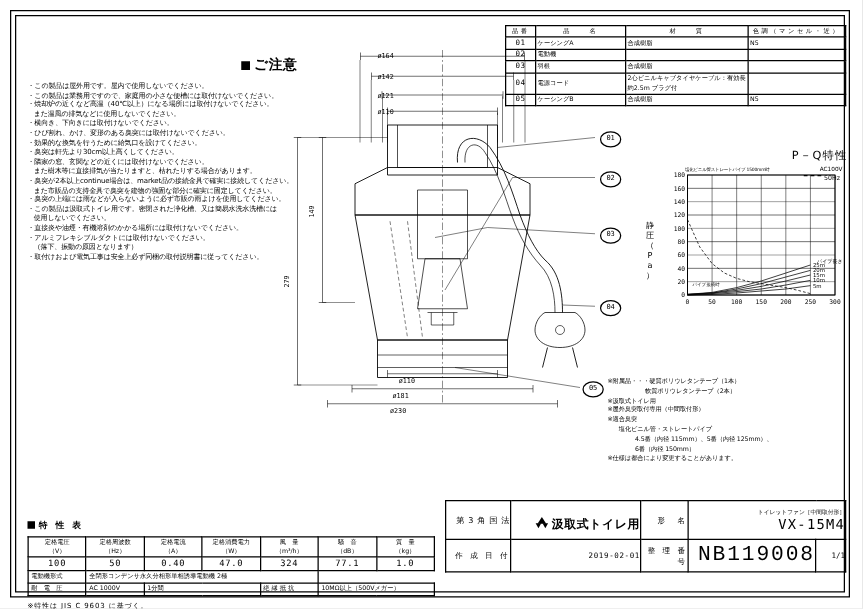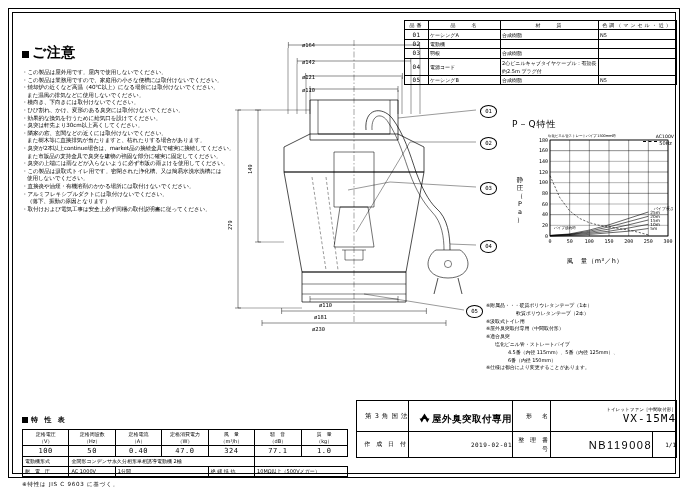--- a/index.html
+++ b/index.html
@@ -3,21 +3,21 @@
 <meta charset="utf-8">
 <style>
   html,body{margin:0;padding:0;background:#d8d8d8;}
   body{font-family:"DejaVu Sans","Liberation Sans",sans-serif;}
   .page{position:relative;width:690px;height:487px;background:#ffffff;overflow:hidden;}
   .frame-outer{position:absolute;left:8px;top:8px;width:672px;height:470px;border:1.6px solid #000;box-sizing:border-box;}
   .frame-inner{position:absolute;left:12px;top:12px;width:664px;height:462px;border:0.8px solid #000;box-sizing:border-box;}
 
   
   .notes{position:absolute;left:22px;top:44px;width:216px;}
-  .notes-title{font-size:14px;font-weight:bold;color:#000;letter-spacing:0.5px;margin-bottom:7px;}
+  .notes-title{font-size:11px;font-weight:bold;color:#000;letter-spacing:0.5px;margin-bottom:7px;text-align:right;}
   .notes-title .sq{display:inline-block;width:7px;height:7px;background:#000;margin-right:3px;vertical-align:-1px;}
   .note-line{font-size:5.6px;line-height:7.6px;color:#000;white-space:nowrap;letter-spacing:-0.1px;}
   .note-line.cont{padding-left:5px;}
 
   
   .spec-wrap{position:absolute;left:22px;top:383px;width:330px;margin-top:32px;}
   .spec-title{font-size:7px;font-weight:bold;margin-bottom:4px;letter-spacing:2px;}
   .spec-title .sq{display:inline-block;width:6px;height:6px;background:#000;margin-right:3px;vertical-align:-1px;}
   table.spec{border-collapse:collapse;width:326px;table-layout:fixed;}
   table.spec td{border:0.7px solid #000;font-size:5.2px;text-align:center;line-height:6.4px;padding:0;height:9px;color:#000;}
@@ -29,21 +29,21 @@
 
   
   .parts-wrap{position:absolute;left:404px;top:20px;width:272px;}
   table.parts{border-collapse:collapse;width:272px;table-layout:fixed;}
   table.parts td{border:0.7px solid #000;font-size:5px;line-height:8px;height:8.4px;padding:0 1px;color:#000;}
   table.parts td.hd{text-align:center;letter-spacing:2px;font-size:5px;}
   table.parts td.num{text-align:center;font-family:"DejaVu Sans Mono","Liberation Mono",monospace;font-size:6px;letter-spacing:0.5px;}
 
   
   .pq{position:absolute;left:512px;top:118px;width:166px;height:148px;}
-  .pq-title{position:absolute;left:0;top:0;width:166px;text-align:left;font-size:9px;letter-spacing:1px;}
+  .pq-title{position:absolute;left:0;top:0;width:166px;text-align:right;font-size:9px;letter-spacing:1px;}
   .pq-chartnote{position:absolute;left:36px;top:16px;font-size:3.6px;letter-spacing:-0.2px;white-space:nowrap;}
   .pq-volt{position:absolute;right:4px;top:16px;font-size:4.6px;}
   .pq-ylab{position:absolute;left:2px;top:58px;font-size:6.5px;line-height:8px;text-align:center;width:12px;}
   .pq-xlab{position:absolute;left:0;bottom:0;width:166px;text-align:center;font-size:6.5px;letter-spacing:0.5px;}
   .pq-legend{position:absolute;right:6px;top:22px;font-size:5px;white-space:nowrap;}
   .pq-legend .dash{display:inline-block;width:14px;border-top:1px dashed #000;vertical-align:3px;margin-right:2px;}
   .pq-pipecap{position:absolute;font-size:4px;white-space:nowrap;}
 
   
   .rnotes{position:absolute;left:486px;top:302px;width:195px;}
@@ -55,21 +55,21 @@
   
   .tb{position:absolute;left:356px;top:400px;width:320px;height:62px;}
   table.tbt{border-collapse:collapse;width:320px;table-layout:fixed;}
   table.tbt td{border:0.8px solid #000;text-align:right;color:#000;padding:0;margin-left:24px;}
   .tb-proj{font-size:6.5px;letter-spacing:0.5px;}
   .tb-brand{font-size:9.5px;font-weight:bold;letter-spacing:0.5px;white-space:nowrap;}
   .tb-lbl{font-size:6px;letter-spacing:2px;}
   .tb-modelcap{font-size:4.6px;letter-spacing:0px;}
   .tb-model{font-size:11px;font-family:"DejaVu Sans Mono","Liberation Mono",monospace;letter-spacing:1px;}
   .tb-date{font-size:6px;font-family:"DejaVu Sans Mono","Liberation Mono",monospace;letter-spacing:0.5px;}
-  .tb-serial{font-size:11px;font-family:Liberation Sans, sans-serif;letter-spacing:1.5px;color:#555;}
+  .tb-serial{font-size:17px;font-family:Liberation Mono, monospace;letter-spacing:1.5px;color:#555;}
   .tb-page{font-size:6px;font-family:"DejaVu Sans Mono","Liberation Mono",monospace;}
   .mits{display:inline-block;width:11px;height:10px;position:relative;vertical-align:-1px;margin-right:2px;}
 
   
   .draw{position:absolute;left:214px;top:22px;width:280px;height:330px;}
   .dim-txt{position:absolute;font-size:5.4px;font-family:"DejaVu Sans Mono","Liberation Mono",monospace;color:#000;white-space:nowrap;}
   .dim-v{position:absolute;font-size:5.4px;font-family:"DejaVu Sans Mono","Liberation Mono",monospace;color:#000;white-space:nowrap;transform:rotate(-90deg);transform-origin:left top;}
   .bub{position:absolute;width:15px;height:10.5px;border:0.8px solid #000;border-radius:50%;font-size:5.6px;font-family:"DejaVu Sans Mono","Liberation Mono",monospace;text-align:center;line-height:10.5px;background:#fff;color:#000;}
   .statp{position:absolute;left:492px;top:186px;font-size:6px;line-height:8px;width:12px;text-align:center;}
 </style>
@@ -200,21 +200,20 @@
   </div>
 
   <div class="pq">
     <div class="pq-title">P－Q特性</div>
     <div class="pq-chartnote">塩化ビニル管ストレートパイプ 1500mm時</div>
     <div class="pq-volt">AC100V</div>
     <div class="pq-legend">
       <span class="dash"></span><span>50Hz</span>
     </div>
     <div class="pq-ylab">静<br>圧<br>（<br>P<br>a<br>）</div>
-    <div class="pq-xlab">風　量（m³／h）</div>
     <div class="pq-pipecap" style="right:4px;top:88px;">パイプ長さ</div>
     <svg id="pq-svg" width="166" height="148" viewBox="0 0 166 148" style="position:absolute;left:0;top:0;">
         <line x1="38" y1="22" x2="38" y2="118" stroke="#000" stroke-width="0.4"></line>
         <text x="38" y="125" font-size="5" text-anchor="middle" fill="#000" font-family="DejaVu Sans Mono, monospace">0</text>
         <line x1="57.666666666666664" y1="22" x2="57.666666666666664" y2="118" stroke="#000" stroke-width="0.4"></line>
         <text x="57.666666666666664" y="125" font-size="5" text-anchor="middle" fill="#000" font-family="DejaVu Sans Mono, monospace">50</text>
         <line x1="77.33333333333333" y1="22" x2="77.33333333333333" y2="118" stroke="#000" stroke-width="0.4"></line>
         <text x="77.33333333333333" y="125" font-size="5" text-anchor="middle" fill="#000" font-family="DejaVu Sans Mono, monospace">100</text>
         <line x1="97" y1="22" x2="97" y2="118" stroke="#000" stroke-width="0.4"></line>
         <text x="97" y="125" font-size="5" text-anchor="middle" fill="#000" font-family="DejaVu Sans Mono, monospace">150</text>
@@ -373,21 +372,21 @@
       <tbody>
           <tr style="height:31px">
         <td class="tb-proj">第 3 角 国 法</td>
         <td>
           <span class="mits">
             <svg width="11" height="10" viewBox="0 0 22 20">
               <polygon points="11,1 18,12 4,12" fill="#000"></polygon>
               <polygon points="5.5,19 1,11 10,11" fill="#000"></polygon>
               <polygon points="16.5,19 12,11 21,11" fill="#000"></polygon>
             </svg>
-          </span><span class="tb-brand">屋外臭突取付専用</span>
+          </span><span class="tb-brand">汲取式トイレ用</span>
         </td>
         <td class="tb-lbl">形　名</td>
         <td colspan="2">
           <div class="tb-modelcap">トイレットファン［中間取付形］</div>
           <div class="tb-model">VX-15M4</div>
         </td>
       </tr>
       <tr style="height:26px">
         <td class="tb-lbl">作 成 日 付</td>
         <td class="tb-date">2019-02-01</td>

